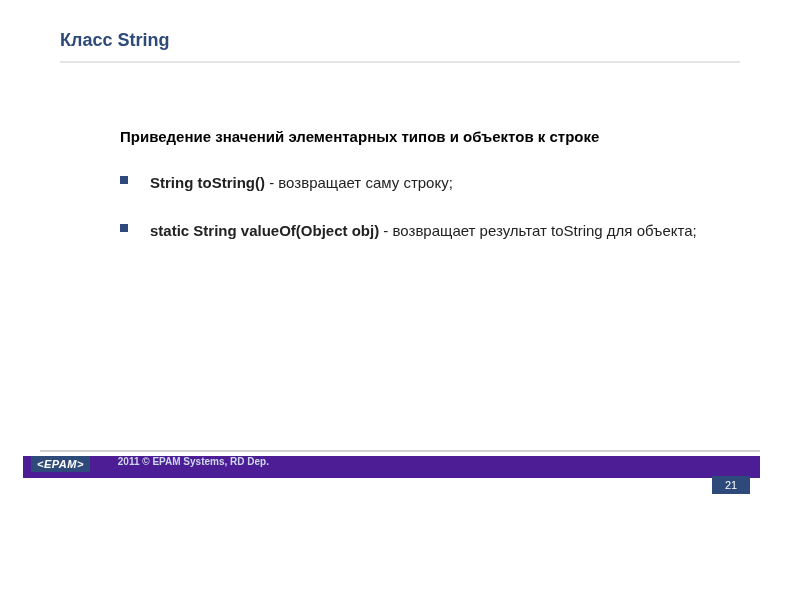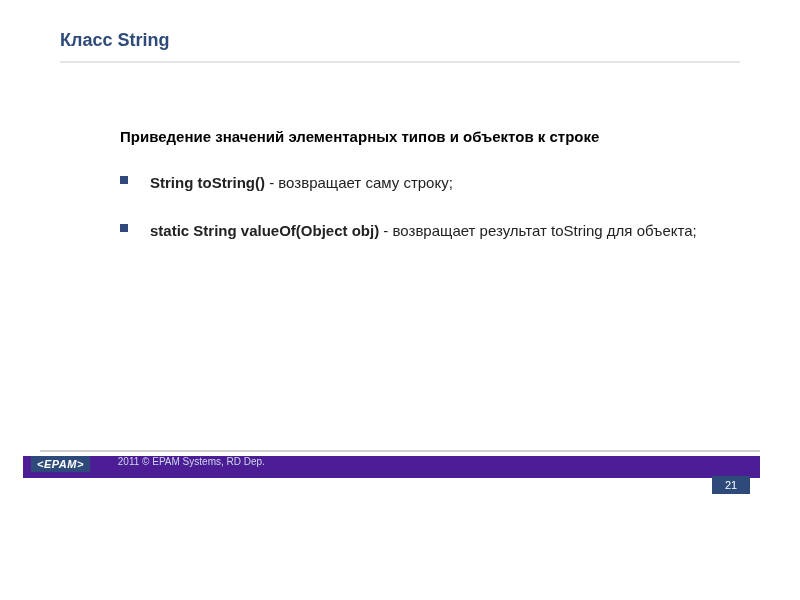--- a/index.html
+++ b/index.html
@@ -83,20 +83,21 @@
     font-size: 11px;
     padding: 0 6px;
     height: 16px;
     margin-left: 8px;
     font-style: italic;
     letter-spacing: 0.5px;
   }
   .copyright {
     margin-left: 28px;
     color: #cdd9ea;
+    font-weight: bold;
   }
   .pagebox {
     position: absolute;
     right: 10px;
     top: 20px;
     width: 38px; height: 18px;
     background: #2d4a7a;
     color: #fff;
     font-size: 11px;
     display: flex;

